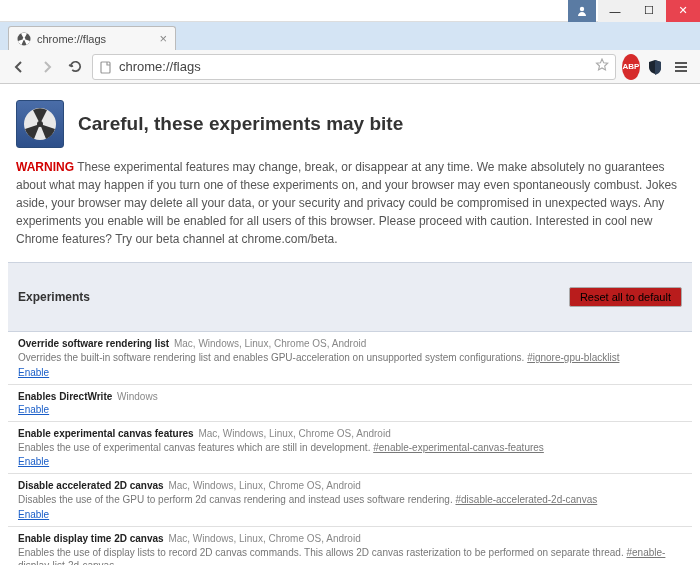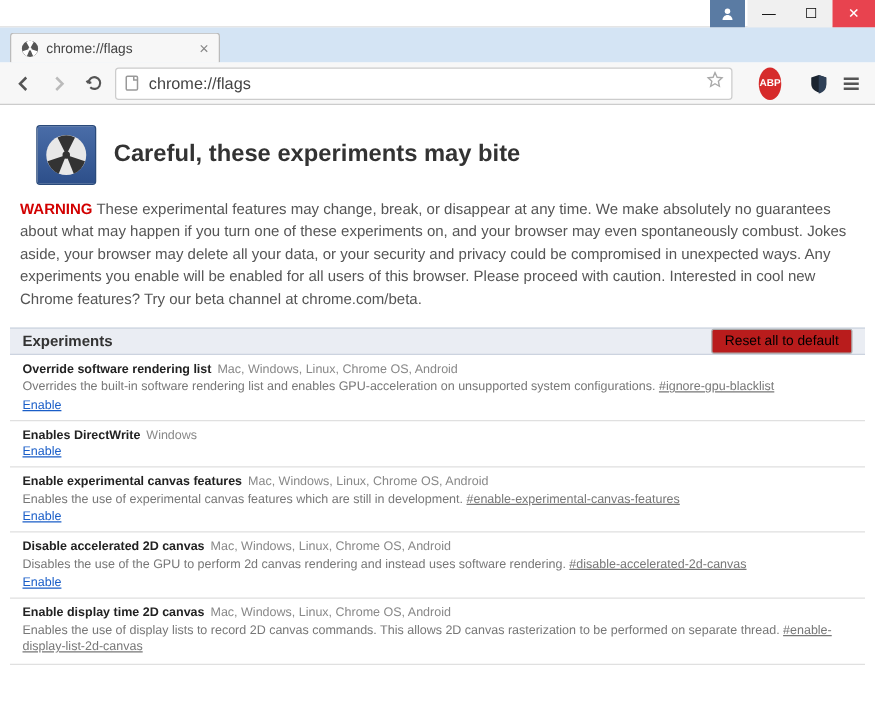--- a/index.html
+++ b/index.html
@@ -15,32 +15,32 @@
 .tab { background: #f7f7f7; border: 1px solid #bbb; border-bottom: none; border-radius: 3px 3px 0 0; height: 24px; display: flex; align-items: center; padding: 0 8px; font-size: 11px; color: #444; gap: 6px; width: 168px; }
 .favicon { width: 14px; height: 14px; }
 .tab-close { color: #888; font-size: 13px; margin-left: auto; }
 .toolbar { height: 34px; background: #f7f7f7; border-bottom: 1px solid #ccc; display: flex; align-items: center; padding: 0 8px; gap: 6px; }
 .nav-btn { width: 22px; height: 22px; display: flex; align-items: center; justify-content: center; color: #555; }
 .nav-btn.disabled { color: #bbb; }
 .urlbar { flex: 1; height: 26px; border: 1px solid #ccc; border-radius: 3px; background: #fff; display: flex; align-items: center; padding: 0 6px; gap: 6px; }
 .page-icon { width: 14px; height: 14px; color: #888; }
 .url-text { flex: 1; font-size: 13px; color: #444; }
 .url-star { color: #aaa; }
-.ext-icon { width: 18px; height: 26px; display: flex; align-items: center; justify-content: center; margin-left: 15px; }
+.ext-icon { width: 18px; height: 26px; display: flex; align-items: center; justify-content: center; }
 .abp { background: #d62b2b; color: #fff; border-radius: 50%; font-size: 8px; font-weight: bold; }
 .content { flex: 1; overflow-y: auto; position: relative; }
 .content::-webkit-scrollbar { width: 14px; }
 .content::-webkit-scrollbar-track { background: #f0f0f0; }
 .content::-webkit-scrollbar-thumb { background: #c0c0c0; border: 2px solid #f0f0f0; border-radius: 2px; }
-.header-row { display: flex; align-items: center; gap: 14px; padding: 16px 16px 10px 16px; margin-left: 13px; }
+.header-row { display: flex; align-items: center; gap: 14px; padding: 16px 16px 10px 16px; }
 .rad-icon { width: 48px; height: 48px; background: linear-gradient(#4a6da8, #2d4f8a); border: 1px solid #2a4a7a; border-radius: 3px; display: flex; align-items: center; justify-content: center; }
 .h1 { font-size: 19px; font-weight: bold; color: #333; }
 .warning-block { padding: 0 16px 14px 16px; font-size: 12px; line-height: 1.5; color: #555; }
 .warning-label { color: #d20000; font-weight: bold; }
-.exp-header { display: flex; align-items: center; justify-content: space-between; background: #eaedf3; border-top: 1px solid #ccd3df; border-bottom: 1px solid #ccd3df; padding: 0 10px; margin: 0 8px; }
+.exp-header { display: flex; align-items: center; justify-content: space-between; background: #eaedf3; border-top: 1px solid #ccd3df; border-bottom: 1px solid #ccd3df; padding: 24px 10px; margin: 0 8px; }
 .exp-title { font-size: 12px; font-weight: bold; color: #333; }
 .reset-btn { background: #b91c1c; border: 1px solid #aaa; border-radius: 2px; font-size: 11px; padding: 3px 10px; cursor: pointer; }
 .flag { border-bottom: 1px solid #e0e0e0; padding: 6px 10px; margin: 0 8px; font-size: 10px; }
 .flag-title { color: #222; font-weight: bold; }
 .flag-platforms { color: #888; font-weight: normal; margin-left: 2px; }
 .flag-desc { color: #777; margin-top: 2px; line-height: 1.35; }
 .flag-hash { color: #777; text-decoration: underline; }
 .flag-enable { color: #1a5ec8; text-decoration: underline; margin-top: 2px; display: inline-block; cursor: pointer; }
 </style>
 </head>

